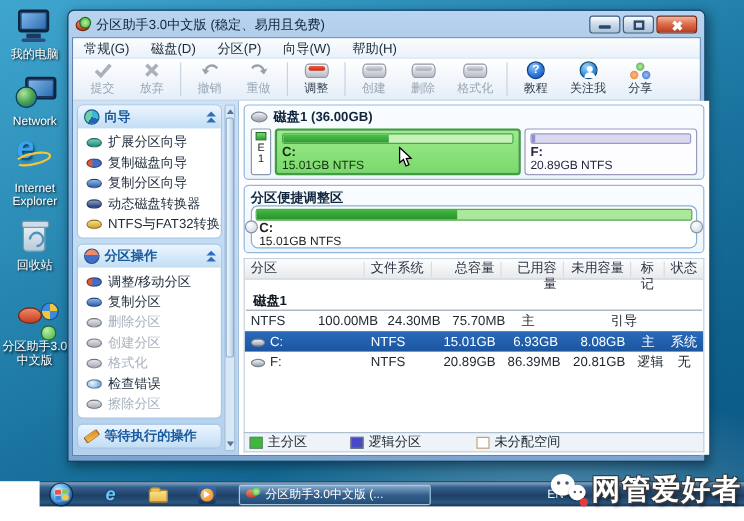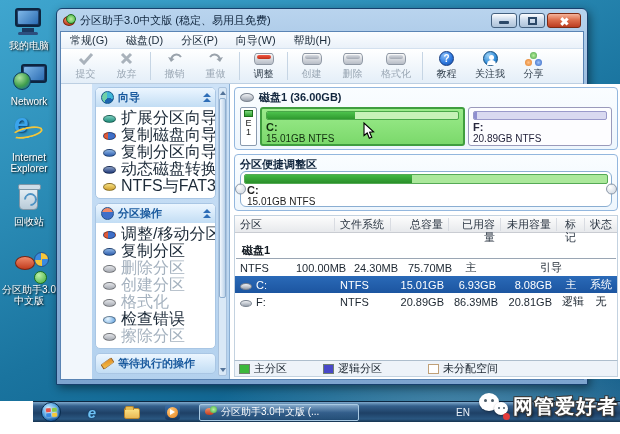--- a/index.html
+++ b/index.html
@@ -85,33 +85,33 @@
     background:radial-gradient(circle at 35% 28%,#9ed2f5,#2f8ad8 60%,#176aa8); border:1px solid #0f4a7c; }
   .follow::before{ content:''; position:absolute; left:5px; top:3px; width:5px; height:5px; border-radius:50%; background:#fff; }
   .follow::after{ content:''; position:absolute; left:3px; top:8px; width:9px; height:5px; border-radius:5px 5px 0 0; background:#fff; }
   .share { position:relative; width:17px; height:14px; }
   .share i { position:absolute; width:7px; height:7px; border-radius:50%; }
   .share .s1{ left:0; bottom:0; background:radial-gradient(#ffc28a,#e07a1e); }
   .share .s2{ left:5px; top:0; background:radial-gradient(#b9ef9f,#3f9e3f); }
   .share .s3{ right:0; bottom:0; background:radial-gradient(#9ec2f8,#2f62c0); }
 
   
-  .content { display:flex; height:295px;margin-left:31px; }
+  .content { display:flex; height:295px; }
   .sidebar { width:137px; background:linear-gradient(180deg,#cde2f7,#b3d1ee); position:relative;
     padding:3px 13px 3px 3px; }
   .sb-panel { background:#fff; border:1px solid #a9c6e4; border-radius:5px; margin-bottom:4px; overflow:hidden; }
   .sb-head { height:19px; display:flex; align-items:center; gap:4px; padding:0 5px;
     background:linear-gradient(#ecf6ff,#c2ddf4); font-weight:bold; font-size:11px; color:#1a5a9e; }
   .sb-head .lbl { flex:1; white-space:nowrap; }
   .chev { width:8px; height:9px; position:relative; flex:0 0 8px; }
   .chev i { position:absolute; left:1px; width:0; height:0; border-left:4px solid transparent; border-right:4px solid transparent; }
   .chev.up i.a{ top:0; border-bottom:4px solid #2e6eb8; } .chev.up i.b{ top:5px; border-bottom:4px solid #2e6eb8; }
   .chev.dn i.a{ top:0; border-top:4px solid #2e6eb8; } .chev.dn i.b{ top:5px; border-top:4px solid #2e6eb8; }
   .sb-item { display:flex; align-items:center; gap:5px; height:17px; padding:0 4px 0 7px;
-    font-size:16px; color:#1c2a38; white-space:nowrap; }
+    font-size:11px; color:#1c2a38; white-space:nowrap; }
   .sb-item.dis { color:#a5b2bf; }
   .dsk { width:13px; height:8px; border-radius:50%; border:1px solid rgba(0,0,0,.35); flex:0 0 13px; }
   .dsk.teal { background:linear-gradient(#7ad0c0,#1f8a78); }
   .dsk.bluered { background:linear-gradient(90deg,#e05a3a 35%,#3f6fc8 35%); }
   .dsk.blue { background:linear-gradient(#90b8e8,#2c5cab); }
   .dsk.navy { background:linear-gradient(#8aa0c8,#1e3878); }
   .dsk.yellow { background:linear-gradient(#f8e080,#cf9f2e); }
   .dsk.gray { background:linear-gradient(#e4e6ea,#a6aab2); }
   .dsk.globe2 { background:radial-gradient(circle at 35% 30%,#e8f6ff,#5e9fde); }
   .hico { width:13px; height:13px; flex:0 0 13px; border-radius:50%; }
@@ -223,21 +223,21 @@
   .wm-icon { position:relative; width:32px; height:29px; margin-right:2px; }
   .wm-b1 { position:absolute; left:0; top:1px; width:20px; height:18px; background:#fff; border-radius:50%;
     box-shadow:0 1px 2px rgba(0,0,0,.4); }
   .wm-b1::before,.wm-b1::after{ content:''; position:absolute; width:3px; height:3px; border-radius:50%; background:#4a5a66; top:6px; }
   .wm-b1::before{ left:5px; } .wm-b1::after{ left:12px; }
   .wm-b2 { position:absolute; right:3px; top:10px; width:14px; height:13px; background:#fff; border-radius:50%;
     box-shadow:0 1px 2px rgba(0,0,0,.4); }
   .wm-b2::before,.wm-b2::after{ content:''; position:absolute; width:2px; height:2px; border-radius:50%; background:#4a5a66; top:5px; }
   .wm-b2::before{ left:4px; } .wm-b2::after{ left:9px; }
   .wm-badge { position:absolute; right:1px; bottom:1px; width:7px; height:7px; background:#e23b3b; border-radius:50%; }
-  .wm-text { font-size:20px; font-weight:bold; color:#fff; letter-spacing:1px;
+  .wm-text { font-size:24px; font-weight:bold; color:#fff; letter-spacing:1px;
     text-shadow:-1px -1px 0 #3a3a3a, 1px -1px 0 #3a3a3a, -1px 1px 0 #3a3a3a, 1px 1px 0 #3a3a3a, 2px 2px 3px rgba(0,0,0,.5); }
 </style>
 </head>
 <body>
 
 <div class="desktop">
   <div class="desk-icon" style="top:6px;">
     <div class="ig">
         <span class="mon"></span>
         <span class="mon-base"></span>

